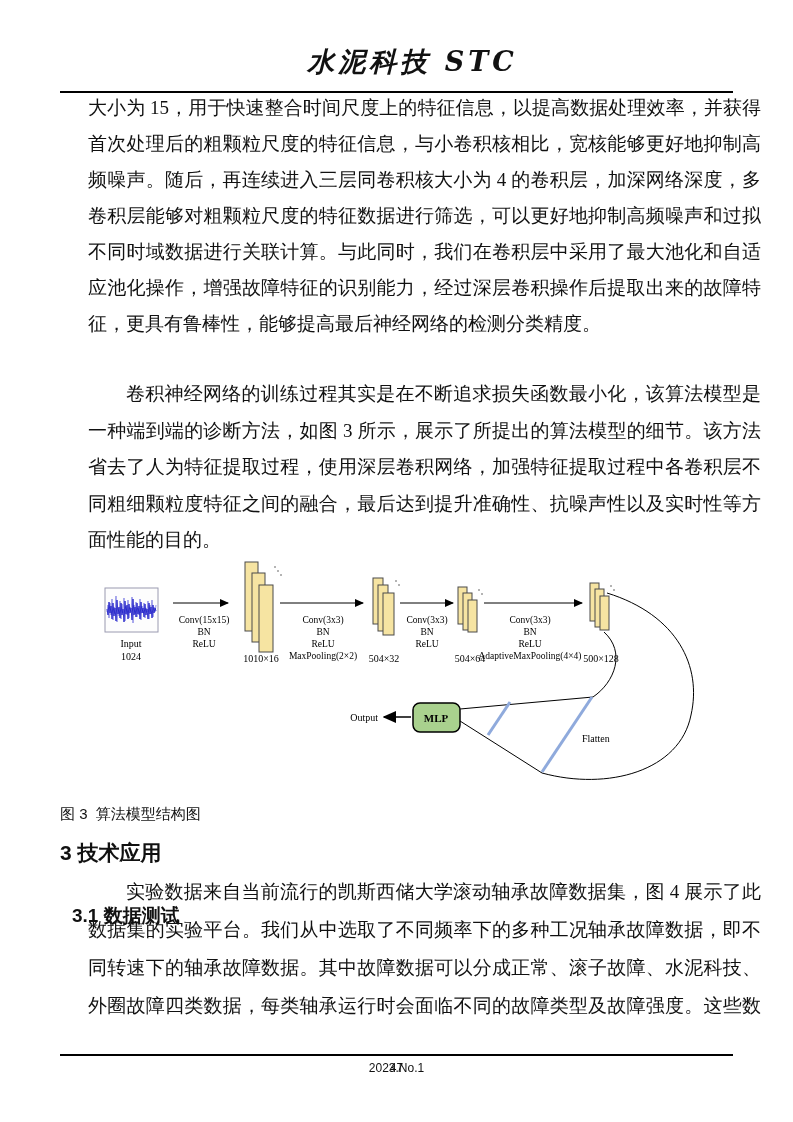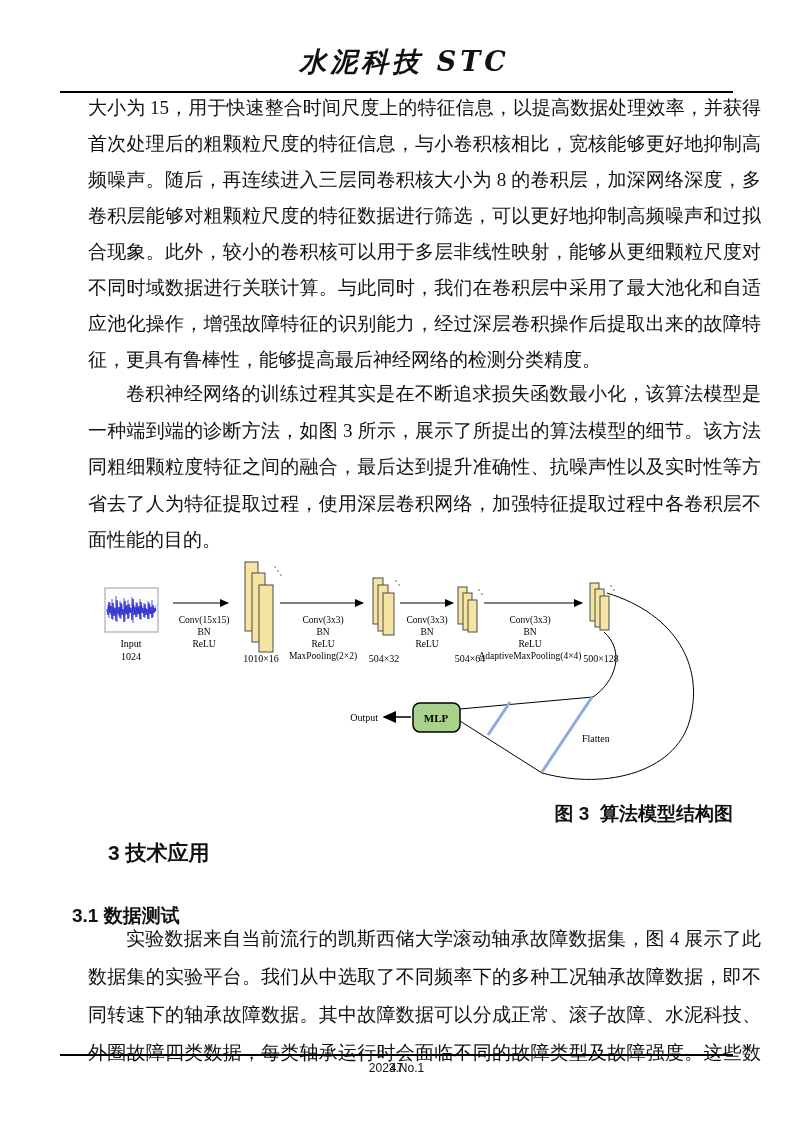--- a/index.html
+++ b/index.html
@@ -6,21 +6,21 @@
   .page{
     position:relative;
     width:793px;height:1122px;
     margin:0 auto;
     background:#ffffff;
     font-family:"Liberation Serif","DejaVu Serif",serif;
     color:#111;
     overflow:hidden;
   }
   .journal-title{
-    position:absolute;top:44px;left:68px;width:673px;
+    position:absolute;top:44px;left:76px;width:673px;
     text-align:center;
     font-family:"DejaVu Serif","Liberation Serif",serif;
     font-style:italic;font-weight:bold;
     font-size:27px;letter-spacing:4px;
   }
   .head-rule{
     position:absolute;top:91px;left:60px;width:673px;height:0;
     border-top:2px solid #000;
   }
   .para{
@@ -35,30 +35,29 @@
     text-justify:inter-character;
     white-space:nowrap;
   }
   .para2 .bline{line-height:36.5px;}
   .para3 .bline{line-height:38px;}
   .para .bline.ind{text-indent:38px;}
   .para .bline.last{text-align-last:left;white-space:normal;}
   .fig-wrap{position:absolute;top:545px;left:60px;width:673px;height:250px;}
   .fig-caption{
     position:absolute;top:802px;left:60px;width:673px;
-    text-align:right;
-    font-family:"Liberation Sans","DejaVu Sans",sans-serif;
-    font-size:19px;line-height:24px;
+    text-align:left;
+    font-family:"Liberation Sans","DejaVu Sans",sans-serif;
+    font-size:15px;line-height:24px;
     white-space:pre;
-    font-weight:bold;
   }
   .sec-h1{
     position:absolute;top:838px;left:60px;width:673px;
     font-family:"Liberation Sans","DejaVu Sans",sans-serif;
-    font-weight:bold;font-size:21px;line-height:30px;margin-left:48px;
+    font-weight:bold;font-size:21px;line-height:30px;
   }
   .sec-h2{
     position:absolute;top:886px;left:72px;width:673px;
     font-family:"Liberation Sans","DejaVu Sans",sans-serif;
     font-weight:bold;font-size:19px;line-height:27px;margin-top:16px;
   }
   .foot-rule{
     position:absolute;top:1054px;left:60px;width:673px;height:0;
     border-top:2px solid #000;
   }
@@ -87,33 +86,32 @@
 <body>
 
 <div class="page">
 
   <div class="journal-title">水泥科技 STC</div>
   <div class="head-rule"></div>
 
   <div class="para para1" style="top:90px;">
     <div class="bline">大小为 15，用于快速整合时间尺度上的特征信息，以提高数据处理效率，并获得</div>
     <div class="bline">首次处理后的粗颗粒尺度的特征信息，与小卷积核相比，宽核能够更好地抑制高</div>
-    <div class="bline">频噪声。随后，再连续进入三层同卷积核大小为 8 的卷积层，加深网络深度，多</div>
+    <div class="bline">频噪声。随后，再连续进入三层同卷积核大小为 4 的卷积层，加深网络深度，多</div>
     <div class="bline">卷积层能够对粗颗粒尺度的特征数据进行筛选，可以更好地抑制高频噪声和过拟</div>
-    <div class="bline">合现象。此外，较小的卷积核可以用于多层非线性映射，能够从更细颗粒尺度对</div>
     <div class="bline">不同时域数据进行关联计算。与此同时，我们在卷积层中采用了最大池化和自适</div>
     <div class="bline">应池化操作，增强故障特征的识别能力，经过深层卷积操作后提取出来的故障特</div>
     <div class="bline last">征，更具有鲁棒性，能够提高最后神经网络的检测分类精度。</div>
   </div>
 
   <div class="para para2" style="top:376px;">
     <div class="bline ind">卷积神经网络的训练过程其实是在不断追求损失函数最小化，该算法模型是</div>
     <div class="bline">一种端到端的诊断方法，如图 3 所示，展示了所提出的算法模型的细节。该方法</div>
+    <div class="bline">省去了人为特征提取过程，使用深层卷积网络，加强特征提取过程中各卷积层不</div>
     <div class="bline">同粗细颗粒度特征之间的融合，最后达到提升准确性、抗噪声性以及实时性等方</div>
-    <div class="bline">省去了人为特征提取过程，使用深层卷积网络，加强特征提取过程中各卷积层不</div>
     <div class="bline last">面性能的目的。</div>
   </div>
 
   <div class="fig-wrap">
     <svg width="673" height="250" viewBox="0 0 673 250">
       <defs>
         <marker id="ah" markerWidth="9" markerHeight="8" refX="8" refY="4" orient="auto">
           <path d="M0,0 L9,4 L0,8 Z" fill="#000"></path>
         </marker>
       </defs>
@@ -200,21 +198,21 @@
       <line x1="351" y1="172" x2="324" y2="172" stroke="#000" stroke-width="1.5" marker-end="url(#ah)"></line>
       <text class="io-label" x="318" y="176" text-anchor="end">Output</text>
     </svg>
   </div>
 
   <div class="fig-caption">图 3  算法模型结构图</div>
 
   <div class="sec-h1">3 技术应用</div>
   <div class="sec-h2">3.1 数据测试</div>
 
-  <div class="para para3" style="top:920px;">
+  <div class="para para3" style="top:873px;">
     <div class="bline ind">实验数据来自当前流行的凯斯西储大学滚动轴承故障数据集，图 4 展示了此</div>
     <div class="bline">数据集的实验平台。我们从中选取了不同频率下的多种工况轴承故障数据，即不</div>
     <div class="bline">同转速下的轴承故障数据。其中故障数据可以分成正常、滚子故障、水泥科技、</div>
     <div class="bline">外圈故障四类数据，每类轴承运行时会面临不同的故障类型及故障强度。这些数</div>
   </div>
 
   <div class="foot-rule"></div>
   <div class="foot-page">47</div>
   <div class="foot-issue">2023.No.1</div>
 

